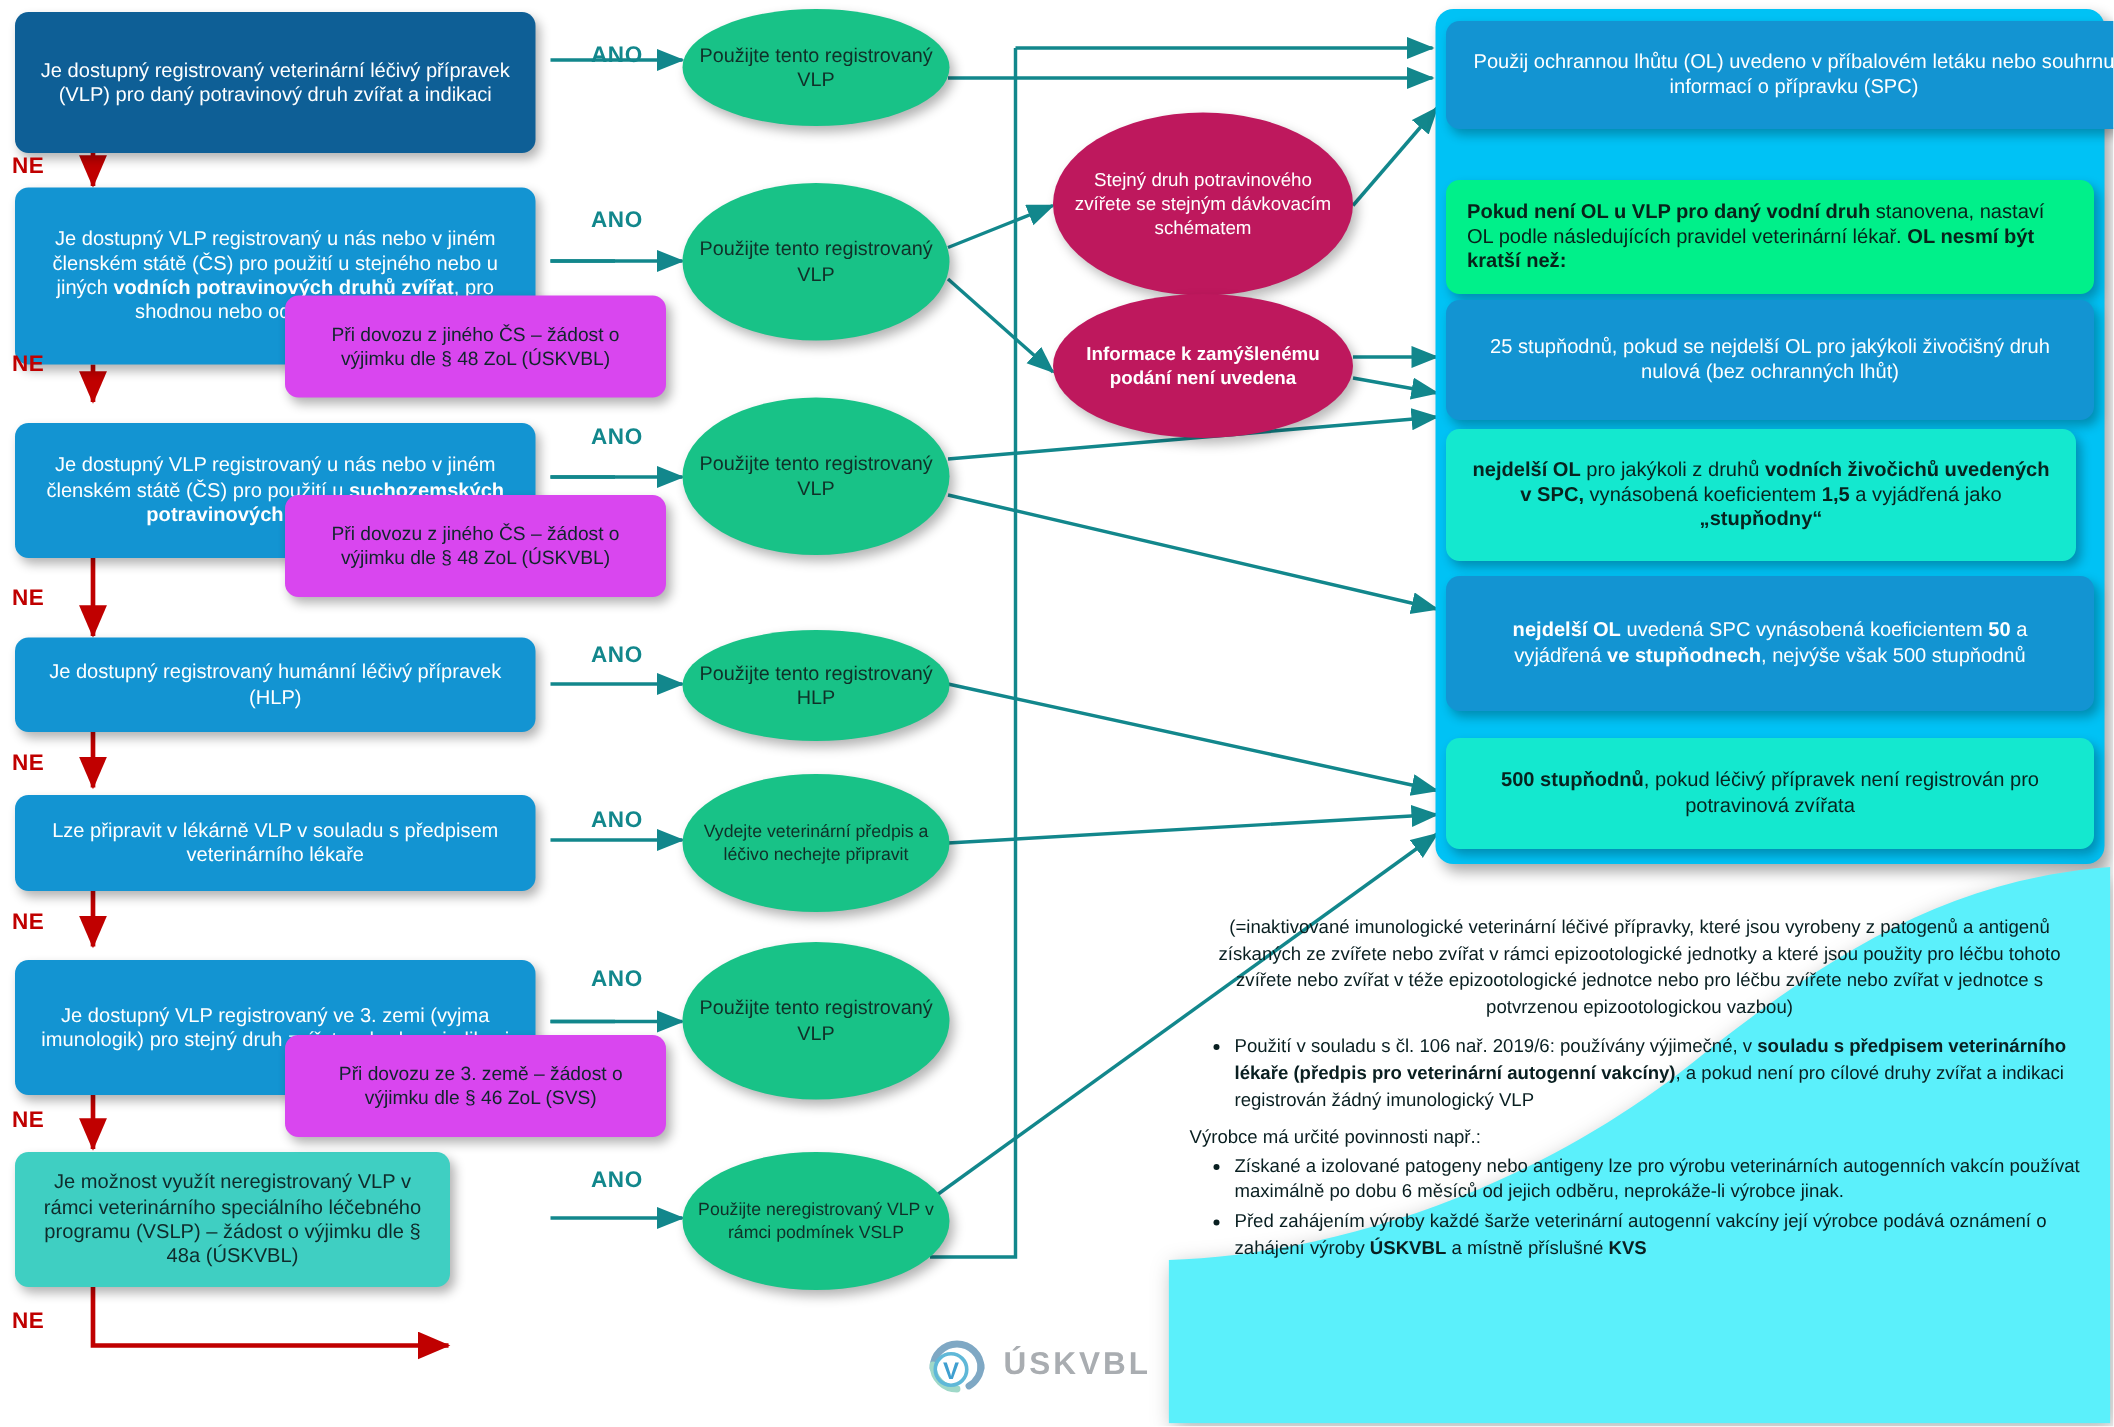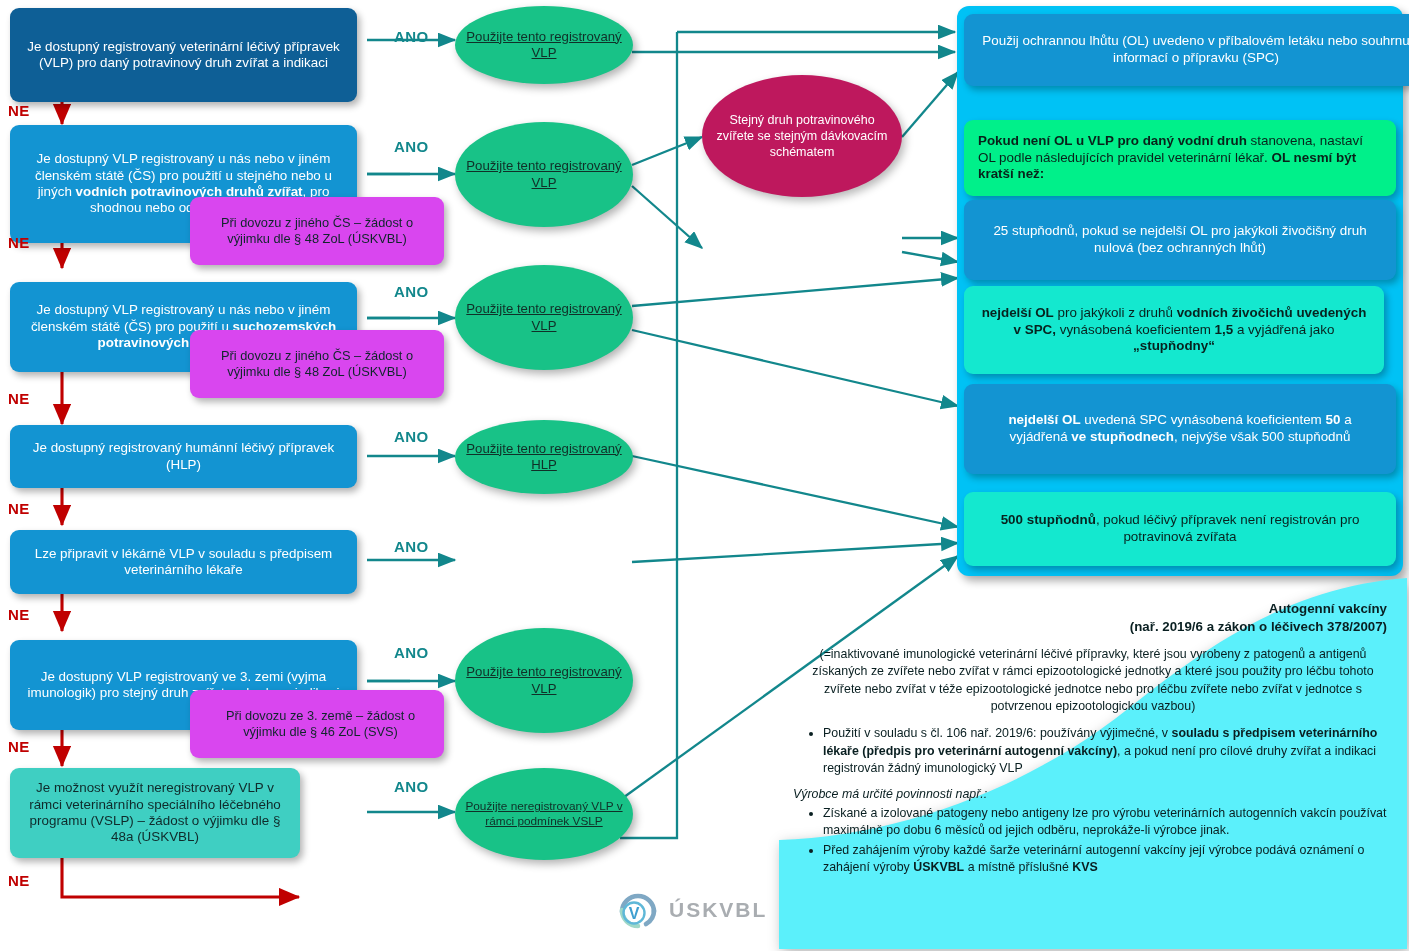--- a/index.html
+++ b/index.html
@@ -42,21 +42,20 @@
     position:absolute;
     border-radius:50%;
     background:#18c287;
     color:#103028;
     display:flex;align-items:center;justify-content:center;
     text-align:center;
     box-shadow:3px 4px 8px rgba(0,0,0,.30);
     line-height:1.24;
     box-sizing:border-box;
     padding:4px 10px;
-    text-decoration:underline;
   }
   
   .ell-dark{
     position:absolute;
     border-radius:50%;
     background:#be185d;
     color:#ffffff;
     display:flex;align-items:center;justify-content:flex-start;
     text-align:center;
     box-shadow:3px 4px 8px rgba(0,0,0,.28);
@@ -128,21 +127,21 @@
   }
   #auto-text .defn{
     text-align:center;
     margin-top:10px;
   }
   #auto-text ul{
     margin:9px 0 0 0;
     padding-left:30px;
   }
   #auto-text li{margin-bottom:2px;}
-  #auto-text .mfg{margin-top:8px;font-style:italic;}
+  #auto-text .mfg{margin-top:8px;}
   #auto-text ul.tight{margin-top:1px;}
   b{font-weight:bold;}
 
   
   #logo{
     position:absolute;
     left:616px; top:886px;
     width:190px; height:48px;
     display:flex;align-items:center;gap:9px;
   }
@@ -285,29 +284,35 @@
   </div>
   <div class="ell" style="left:455px;top:122px;width:178px;height:105px;font-size:13.2px;">
     <span>Použijte tento registrovaný VLP</span>
   </div>
   <div class="ell" style="left:455px;top:265px;width:178px;height:105px;font-size:13.2px;">
     <span>Použijte tento registrovaný VLP</span>
   </div>
   <div class="ell" style="left:455px;top:420px;width:178px;height:74px;font-size:13.2px;">
     <span>Použijte tento registrovaný HLP</span>
   </div>
+  <div class="ell" style="left:455px;top:516px;width:178px;height:92px;font-size:11.8px;">
+    <span>Vydejte veterinární předpis a léčivo nechejte připravit</span>
+  </div>
   <div class="ell" style="left:455px;top:628px;width:178px;height:105px;font-size:13.2px;">
     <span>Použijte tento registrovaný VLP</span>
   </div>
   <div class="ell" style="left:455px;top:768px;width:178px;height:92px;font-size:11.8px;">
     <span>Použijte neregistrovaný VLP v rámci podmínek VSLP</span>
   </div>
 
   <div class="ell-dark" style="left:702px;top:75px;width:200px;height:122px;font-size:12.5px;">
     <span>Stejný druh potravinového zvířete se stejným dávkovacím schématem</span>
+  </div>
+  <div class="ell-dark" style="left:702px;top:196px;width:200px;height:96px;font-size:12.5px;font-weight:bold;">
+    <span>Informace k zamýšlenému podání není uvedena</span>
   </div>
 
   <div id="rules-panel"></div>
 
   <div class="rule rule-blue" style="left:964px;top:14px;width:464px;height:72px;font-size:13.4px;">
     <span><span>Použij ochrannou lhůtu (OL) uvedeno v příbalovém letáku nebo souhrnu informací o přípravku (SPC)</span></span>
   </div>
   <div class="rule rule-green" style="left:964px;top:120px;width:432px;height:76px;font-size:13.4px;">
     <span><b>Pokud není OL u VLP pro daný vodní druh</b><span> stanovena, nastaví OL podle následujících pravidel veterinární lékař. </span><b>OL nesmí být kratší než:</b></span>
   </div>
@@ -337,24 +342,20 @@
   <div class="lbl lbl-ne" style="left:8px;top:390px;">NE</div>
   <div class="lbl lbl-ne" style="left:8px;top:500px;">NE</div>
   <div class="lbl lbl-ne" style="left:8px;top:606px;">NE</div>
   <div class="lbl lbl-ne" style="left:8px;top:738px;">NE</div>
   <div class="lbl lbl-ne" style="left:8px;top:872px;">NE</div>
 
   <div id="auto-panel">
     <div class="inner"></div>
   </div>
   <div id="auto-text">
-    <div class="ttl">
-      <div>Autogenní vakcíny</div>
-      <div>(nař. 2019/6 a zákon o léčivech 378/2007)</div>
-    </div>
     <div class="defn">(=inaktivované imunologické veterinární léčivé přípravky, které jsou vyrobeny z patogenů a antigenů získaných ze zvířete nebo zvířat v rámci epizootologické jednotky a které jsou použity pro léčbu tohoto zvířete nebo zvířat v téže epizootologické jednotce nebo pro léčbu zvířete nebo zvířat v jednotce s potvrzenou epizootologickou vazbou)</div>
     <ul>
       <li><span>Použití v souladu s čl. 106 nař. 2019/6: používány výjimečné, v </span><b>souladu s předpisem veterinárního lékaře (předpis pro veterinární autogenní vakcíny)</b><span>, a pokud není pro cílové druhy zvířat a indikaci registrován žádný imunologický VLP</span></li>
     </ul>
     <div class="mfg">Výrobce má určité povinnosti např.:</div>
     <ul class="tight">
       <li>Získané a izolované patogeny nebo antigeny lze pro výrobu veterinárních autogenních vakcín používat maximálně po dobu 6 měsíců od jejich odběru, neprokáže-li výrobce jinak.</li>
       <li><span>Před zahájením výroby každé šarže veterinární autogenní vakcíny její výrobce podává oznámení o zahájení výroby </span><b>ÚSKVBL</b><span> a místně příslušné </span><b>KVS</b></li>
     </ul>
   </div>

